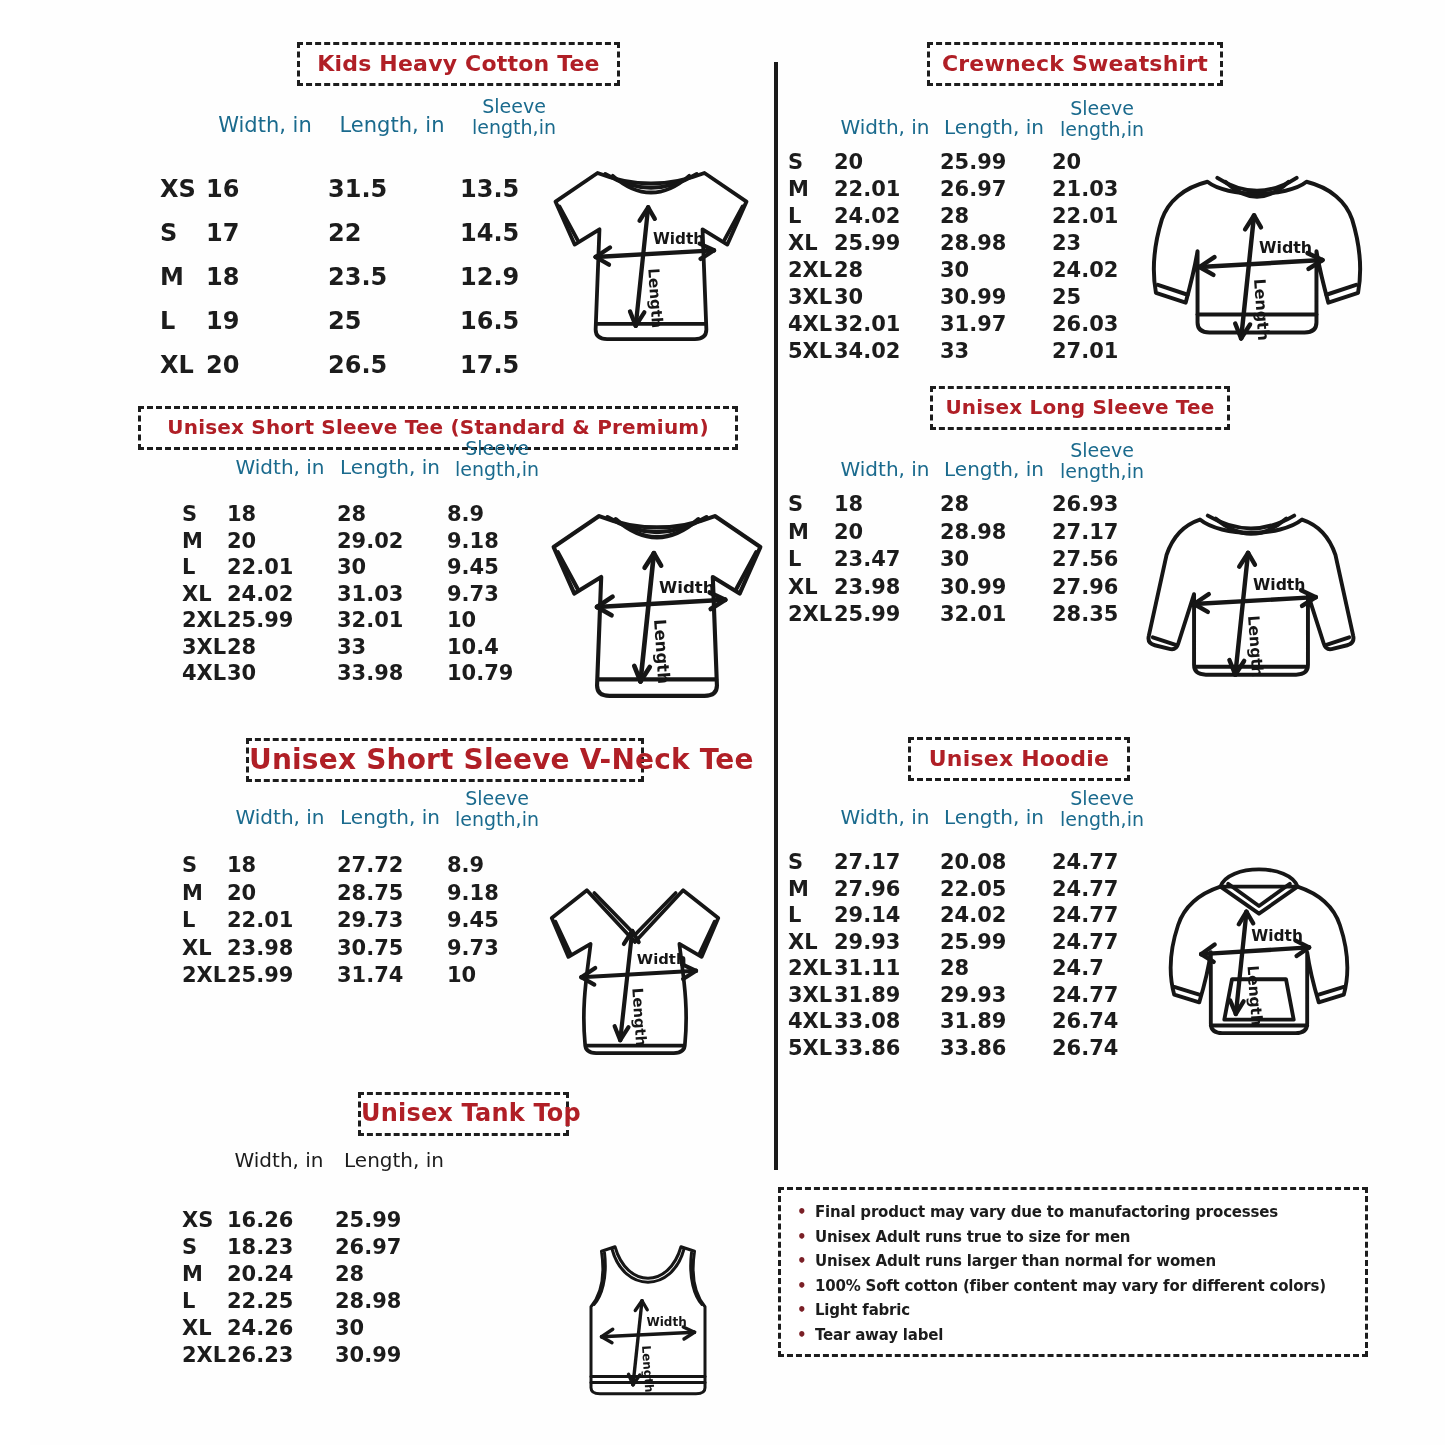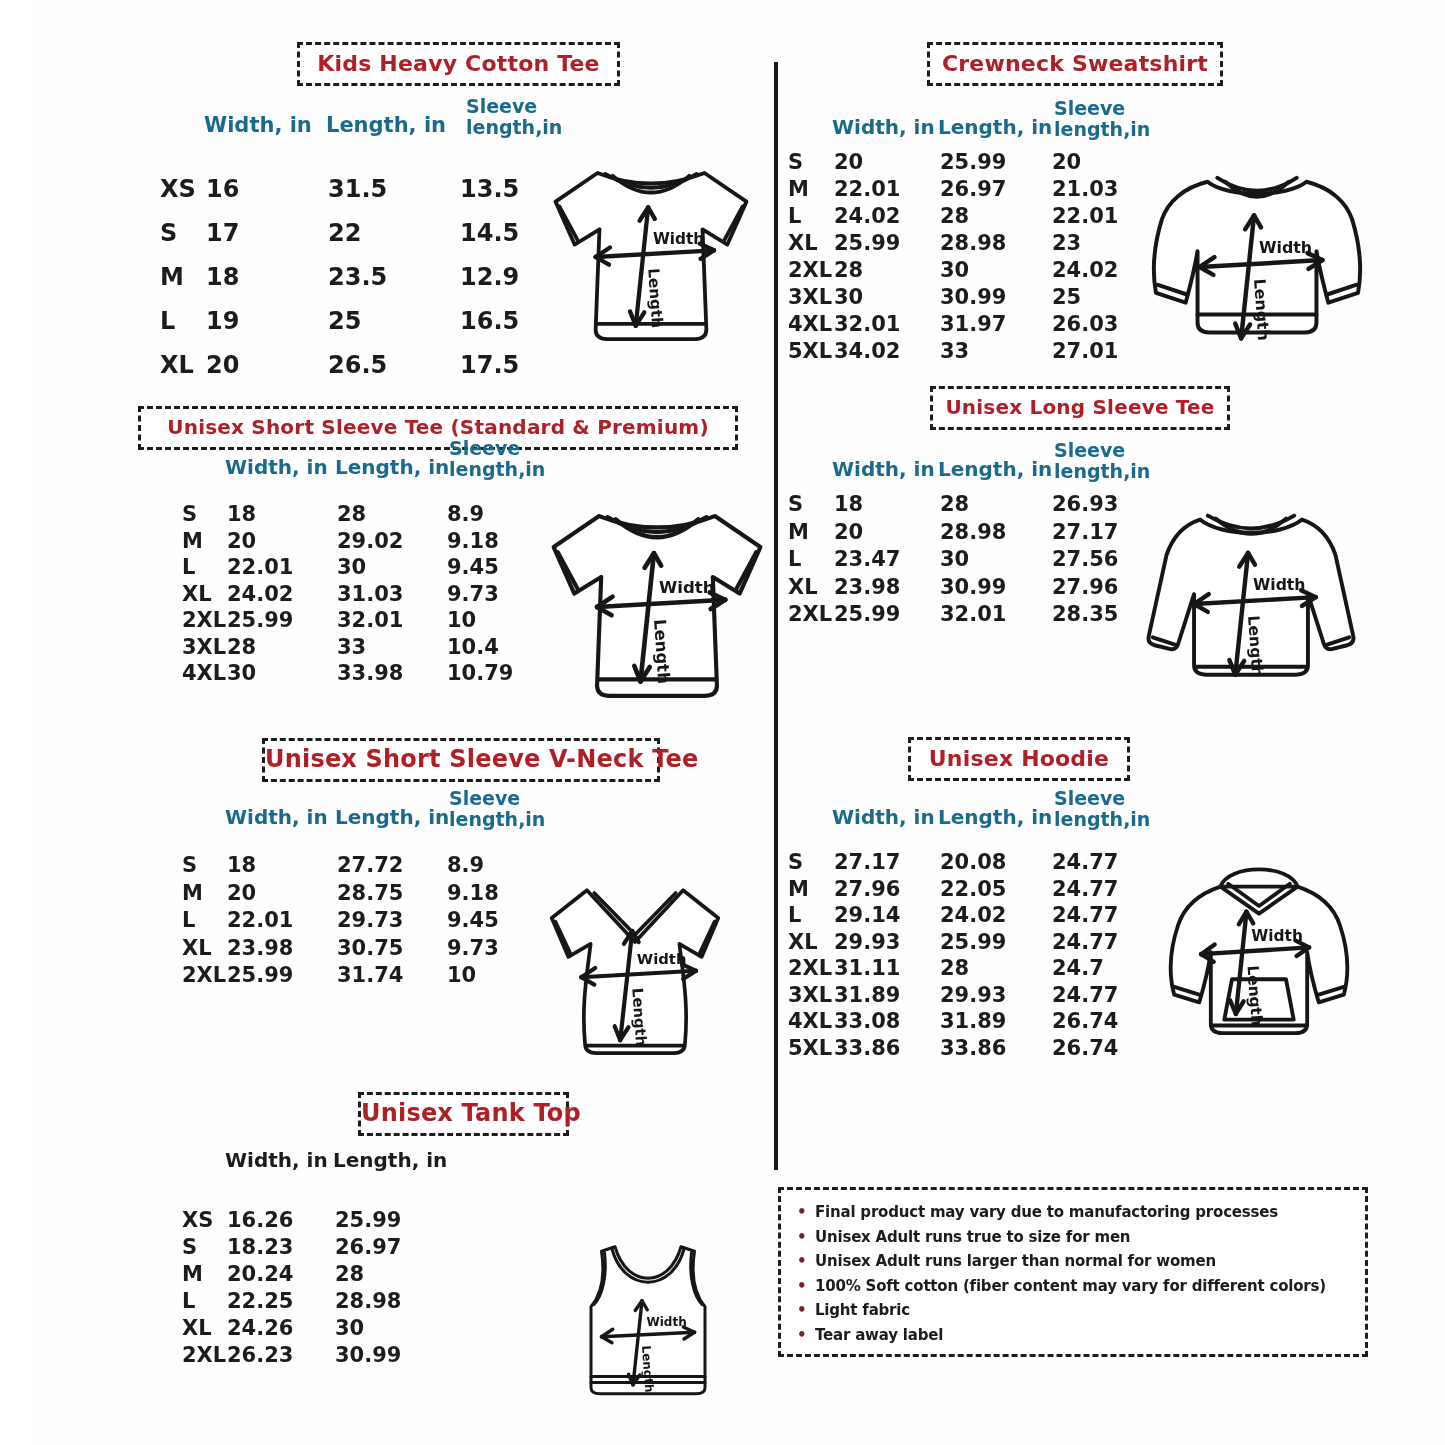--- a/index.html
+++ b/index.html
@@ -10,28 +10,28 @@
   .divider{position:absolute;left:744px;top:62px;width:4px;height:1108px;background:#1a1a1a;}
 
   
   .title-box{position:absolute;height:44px;border:3px dashed #1d1d1d;background:#fff;
              box-sizing:border-box;text-align:center;line-height:37px;font-weight:bold;
              color:#b01f26;letter-spacing:.2px;white-space:nowrap;}
   .t-kids  {left:267px;top:42px;width:323px;font-size:22px;}
   .t-crew  {left:897px;top:42px;width:296px;font-size:22px;}
   .t-std   {left:108px;top:406px;width:600px;font-size:20px;}
   .t-long  {left:900px;top:386px;width:300px;font-size:20px;}
-  .t-vneck {left:232px;top:738px;width:398px;font-size:24px;}
+  .t-vneck {left:216px;top:738px;width:398px;font-size:28px;}
   .t-hood  {left:878px;top:737px;width:222px;font-size:22px;}
   .t-tank  {left:328px;top:1092px;width:211px;font-size:24px;}
 
   
   .tbl{position:absolute;}
-  .thead{display:grid;align-items:end;color:#1a6a8d;font-weight:bold;font-size:20px;
-         text-align:left;}
+  .thead{display:grid;align-items:end;color:#1a6a8d;font-weight:normal;font-size:20px;
+         text-align:center;}
   .thead div{white-space:nowrap;}
   .hcell.sleeve{white-space:normal;justify-self:center;max-width:96px;font-size:19px;line-height:1.08;}
   .trow{display:grid;font-weight:bold;}
   .cell{padding-left:2px;white-space:nowrap;}
 
   .tbl-kids{left:128px;top:96px;font-size:24px;}
   .tbl-kids .thead,.tbl-kids .trow{grid-template-columns:46px 122px 132px 112px;}
   .tbl-kids .thead{font-size:21px;margin-bottom:30px;}
   .tbl-kids .trow{line-height:44px;}
 

